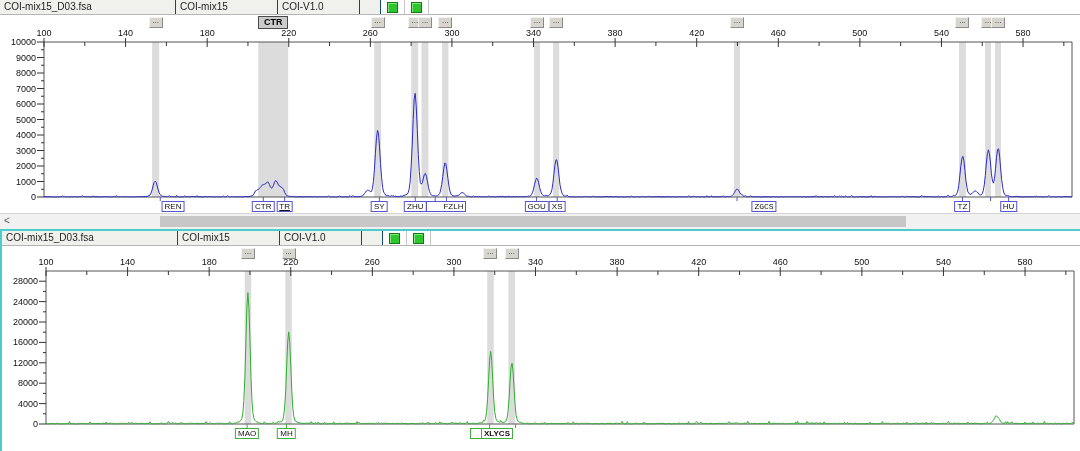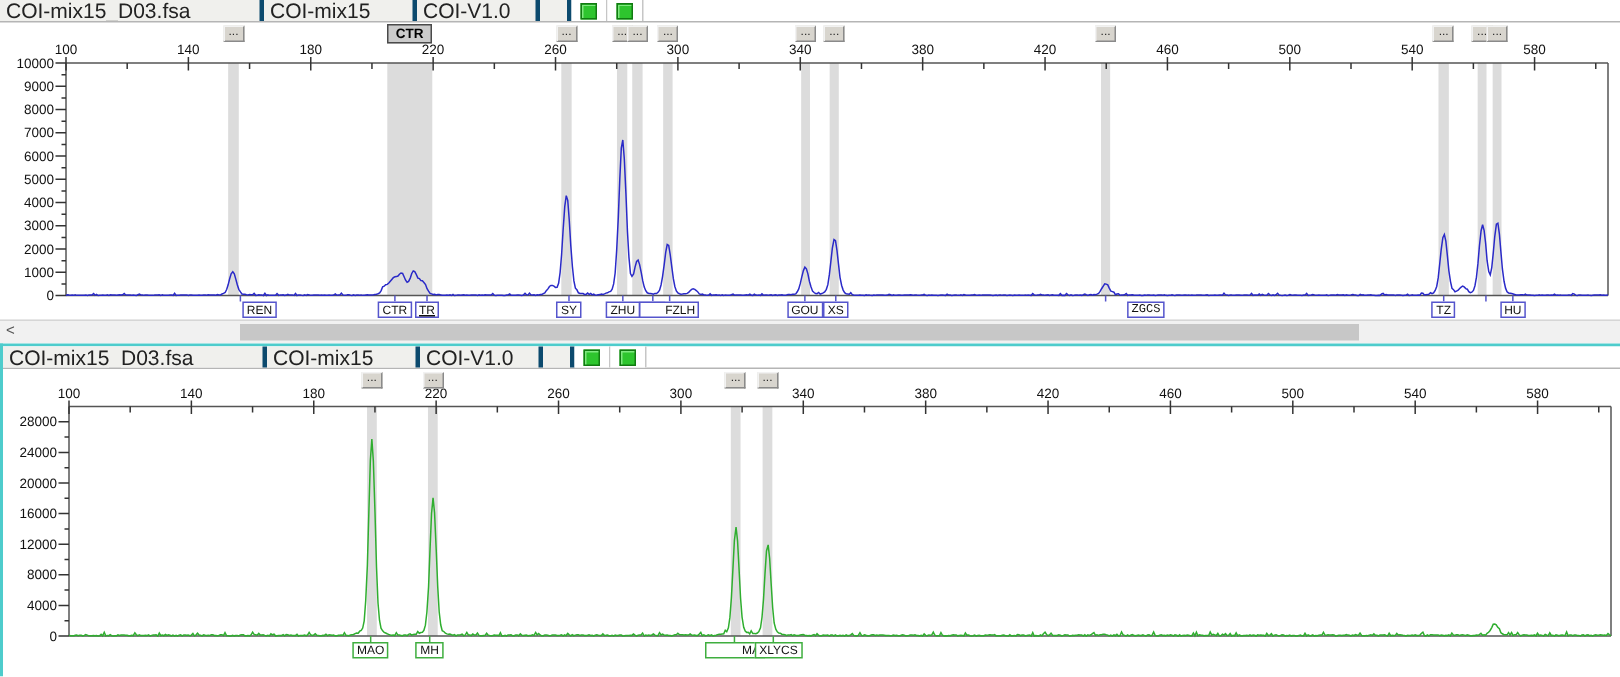--- a/index.html
+++ b/index.html
@@ -1,22 +1,22 @@
 <!DOCTYPE html>
 <html><head>
 <meta charset="utf-8">
 <style>
   html,body{margin:0;padding:0;width:1080px;height:451px;overflow:hidden;background:#fff;
     font-family:"Liberation Sans",sans-serif;}
   .panel{position:relative;width:1080px;background:#fff;box-sizing:border-box;}
   #panel-top{height:213px;}
   #panel-bottom{height:222px;border-top:2px solid #4ecccc;border-left:2px solid #4ecccc;}
   .panel-header{display:flex;height:15px;border-bottom:1px solid #b5b5b5;background:#fff;box-sizing:border-box;}
-  .hcell{box-sizing:border-box;height:100%;background:#f0f0ed;border-right:3px solid #0c4a6e;
-    font-size:14px;line-height:14px;padding:0 4px;color:#222;white-space:nowrap;overflow:hidden;}
+  .hcell{box-sizing:border-box;height:100%;background:#f0f0ed;border-right:1px solid #0c4a6e;
+    font-size:10px;line-height:14px;padding:0 4px;color:#222;white-space:nowrap;overflow:hidden;}
   .hcell.gap{padding:0;}
   .chk{box-sizing:border-box;height:100%;width:24px;background:#fff;border-right:1px solid #c6c6c6;
     display:flex;align-items:center;justify-content:center;}
   .green-sq{width:11px;height:11px;background:#2ec52e;border:1px solid #117a11;box-sizing:border-box;
     box-shadow:inset 1px 1px 0 #7fe87f;}
   .plot-area{position:relative;width:1080px;overflow:hidden;}
   .plot-area svg{position:absolute;left:0;top:0;}
   .controls{position:absolute;left:0;top:0;width:100%;height:14px;}
   .mbtn{position:absolute;top:2px;width:14px;height:11px;background:#d8d5ce;border:1px solid #8a8a8a;
     border-top-color:#f2f2f2;border-left-color:#f2f2f2;box-sizing:border-box;
@@ -278,15 +278,15 @@
       </svg>
     <div class="controls">
         <div class="mbtn" style="left: 238.929px;">...</div>
         <div class="mbtn" style="left: 279.518px;">...</div>
         <div class="mbtn" style="left: 481.447px;">...</div>
         <div class="mbtn" style="left: 502.66px;">...</div>
       </div>
   <div class="plabel" style="left: 245.113px; top: 182px; border-color: rgb(63, 174, 63);">MAO</div>
       <div class="plabel" style="left: 284.479px; top: 182px; border-color: rgb(63, 174, 63);">MH</div>
       <div class="plabel" style="left: 487.631px; top: 182px; border-color: rgb(63, 174, 63); padding-left: 24px;">MA</div>
-      <div class="plabel" style="left: 517px; top: 182px; border-color: rgb(63, 174, 63);">XLYCS</div>
+      <div class="plabel" style="left: 495px; top: 182px; border-color: rgb(63, 174, 63); font-weight: bold;">XLYCS</div>
     </div>
 </div>
 
 </body></html>

